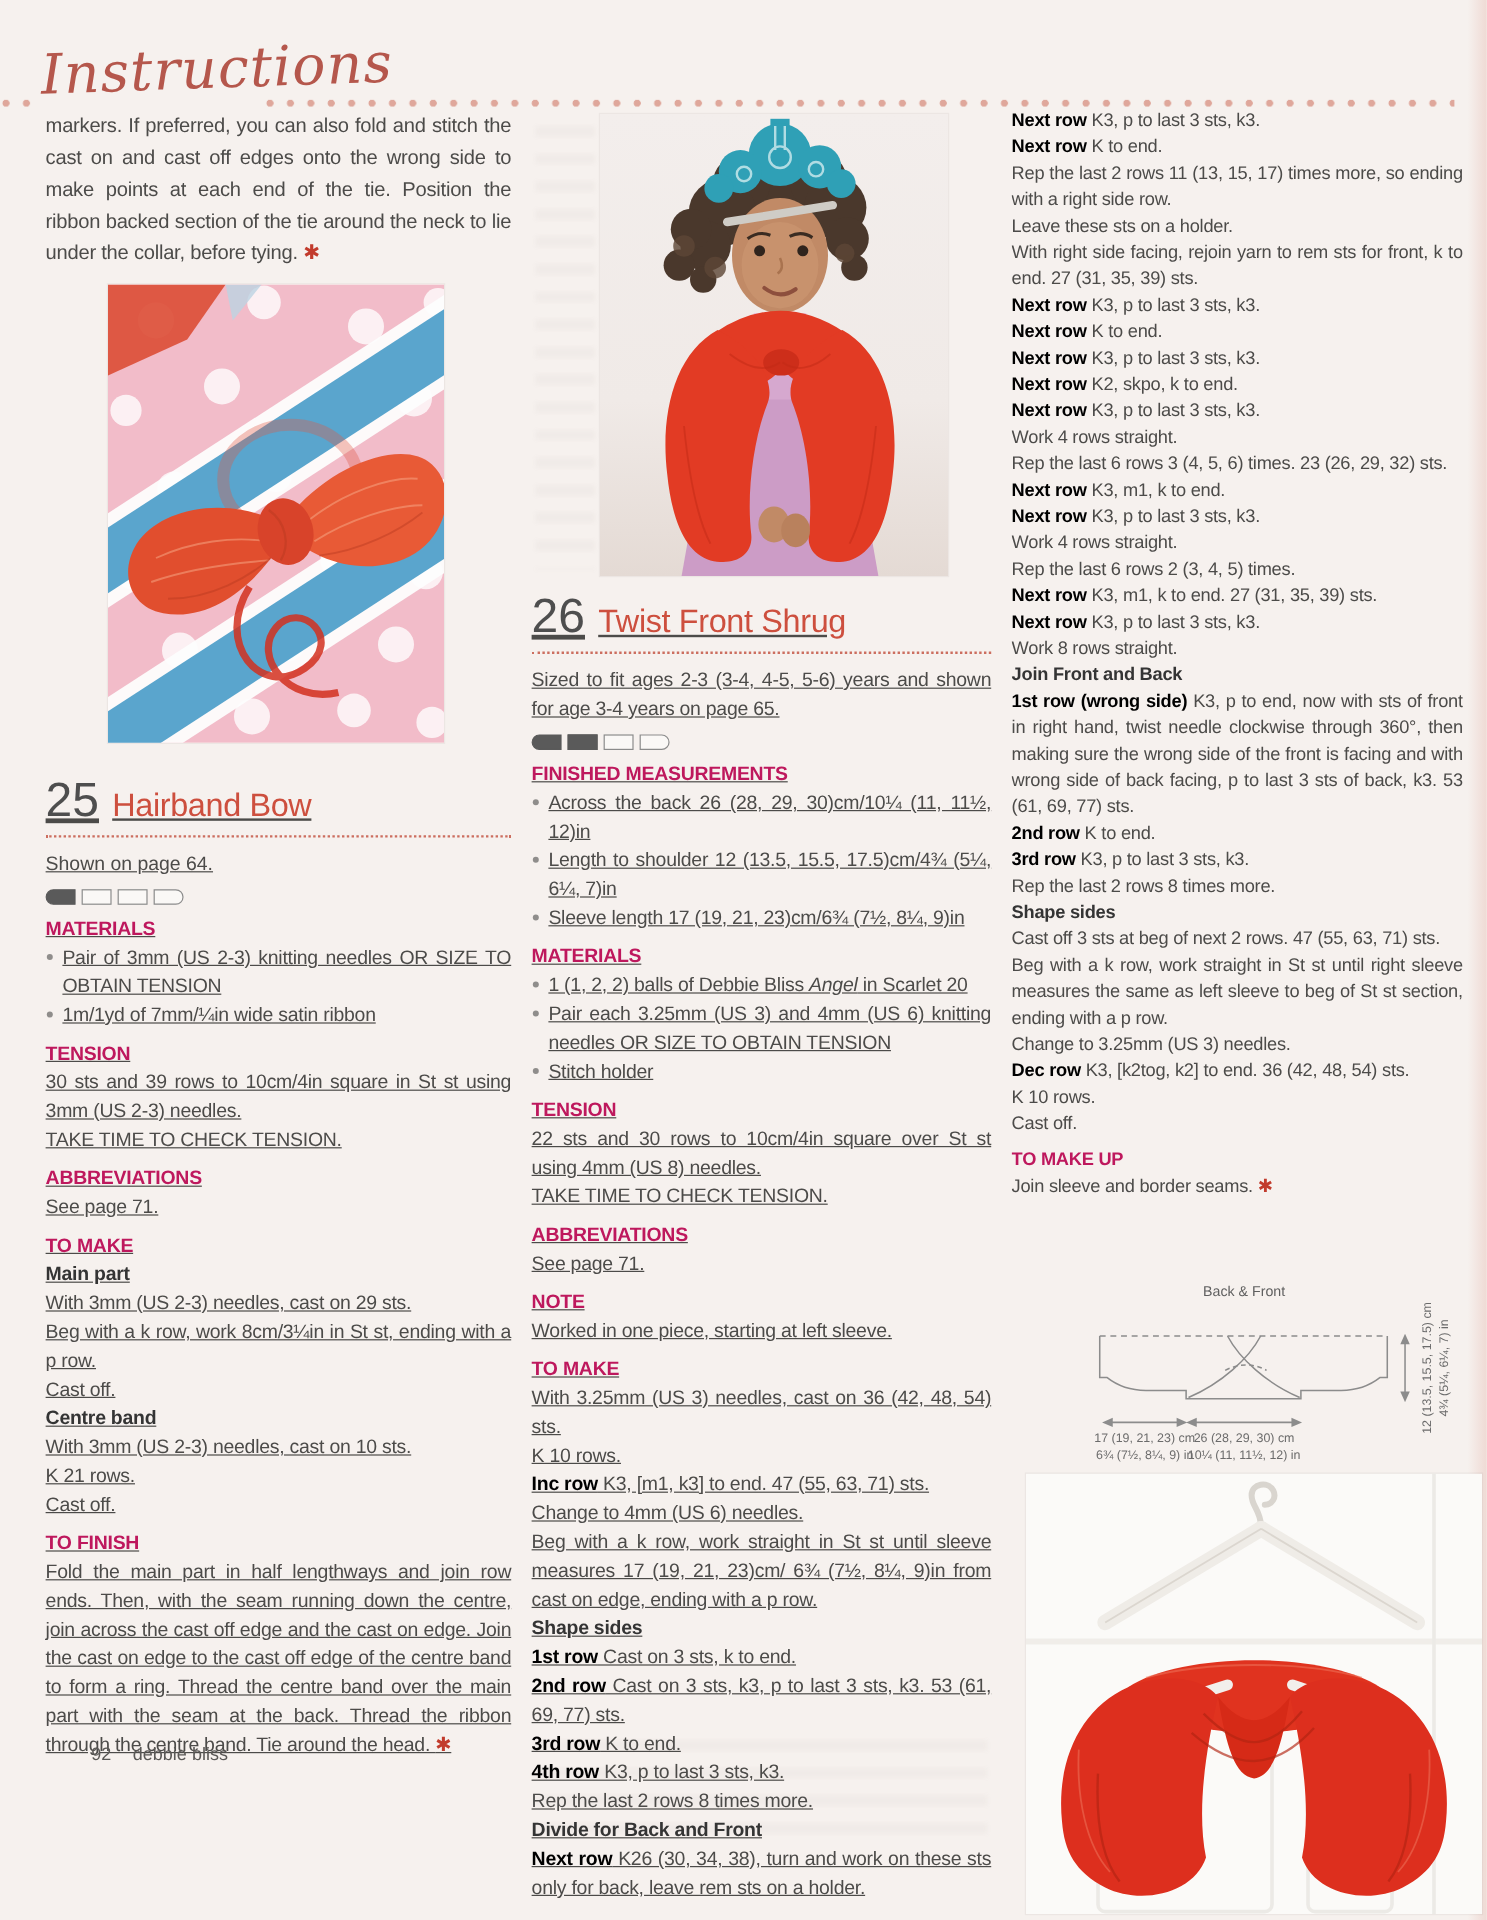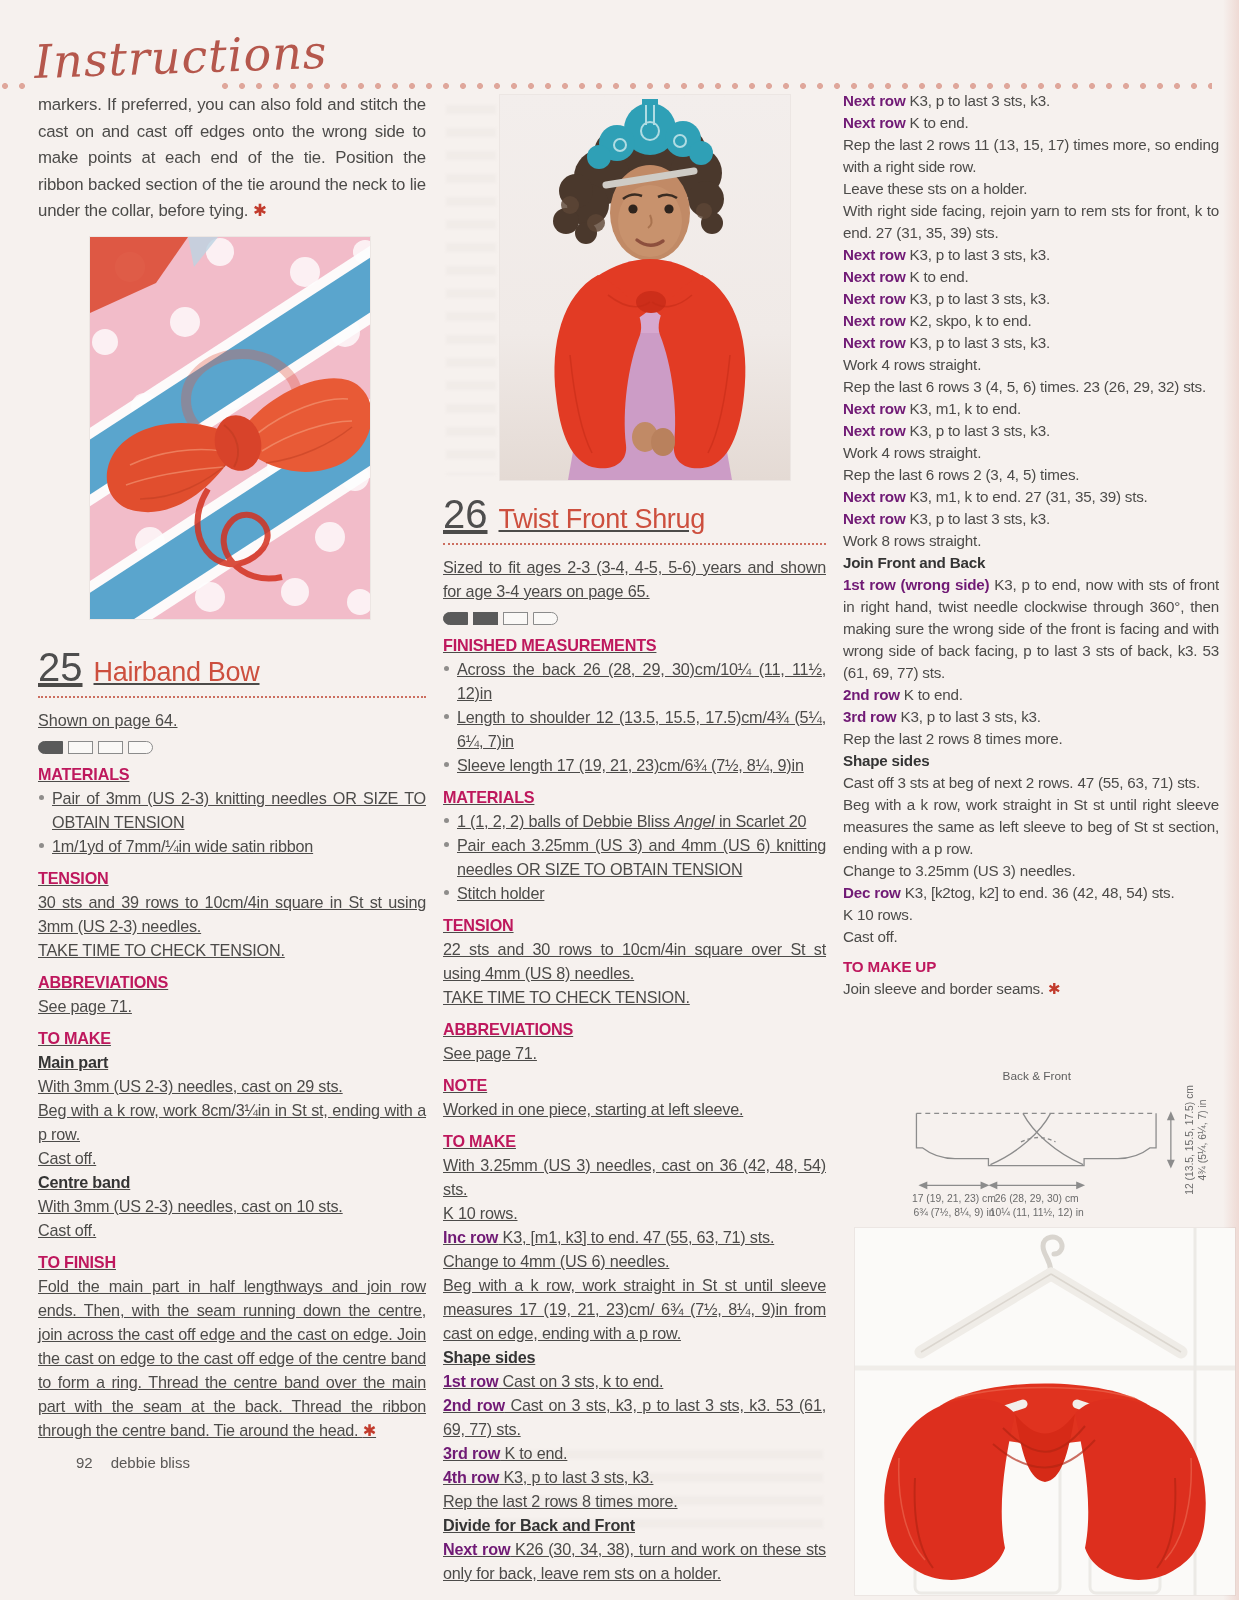--- a/index.html
+++ b/index.html
@@ -34,21 +34,21 @@
   #col-right{left:843px;width:376px;}
   
   .lines{font-size:16.2px;line-height:24px;letter-spacing:-0.2px;}
   .ln{text-align:justify;}
   .ln.p{text-align:left;}
   .ln.h{font-weight:bold;color:#be185d;margin-top:8px;text-align:left;}
   .ln.sub{font-weight:bold;color:#343434;text-align:left;}
   .ln.bullet{position:relative;padding-left:14px;}
   .ln.bullet::before{content:"";position:absolute;left:1px;top:9px;width:5px;height:5px;
     border-radius:50%;background:#8f8d8b;}
-  .bb{font-weight:bold;color:#701a75;}
+  .bb{font-weight:bold;color:#000000;}
   .ii{font-style:italic;}
   .rr{color:#c23b2c;}
   
   .intro{position:absolute;left:0;top:92px;width:388px;font-size:16.8px;line-height:26.5px;
     letter-spacing:-0.2px;}
   .intro .ln{text-align:justify;}
   
   .pattern-block{position:absolute;left:0;width:100%;text-decoration:underline;}
   .phead{display:flex;align-items:baseline;gap:11px;border-bottom:2px dotted #cc6e5f;
     padding-bottom:7px;}
@@ -172,20 +172,21 @@
           <div class="ln p"><span>TAKE TIME TO CHECK TENSION.</span></div>
           <div class="ln h"><span>ABBREVIATIONS</span></div>
           <div class="ln p"><span>See page 71.</span></div>
           <div class="ln h"><span>TO MAKE</span></div>
           <div class="ln sub"><span>Main part</span></div>
           <div class="ln p"><span>With 3mm (US 2-3) needles, cast on 29 sts.</span></div>
           <div class="ln pj"><span>Beg with a k row, work 8cm/3¼in in St st, ending with a p row.</span></div>
           <div class="ln p"><span>Cast off.</span></div>
           <div class="ln sub"><span>Centre band</span></div>
           <div class="ln p"><span>With 3mm (US 2-3) needles, cast on 10 sts.</span></div>
+          <div class="ln p"><span>K 21 rows.</span></div>
           <div class="ln p"><span>Cast off.</span></div>
           <div class="ln h"><span>TO FINISH</span></div>
           <div class="ln pj"><span>Fold the main part in half lengthways and join row ends. Then, with the seam running down the centre, join across the cast off edge and the cast on edge. Join the cast on edge to the cast off edge of the centre band to form a ring. Thread the centre band over the main part with the seam at the back. Thread the ribbon through the centre band. Tie around the head. </span><span class="rr">✱</span></div>
         </div>
     </div>
 
     <div class="footer">
       <span class="pgnum">92</span><span>debbie bliss</span>
     </div>
   </div>

